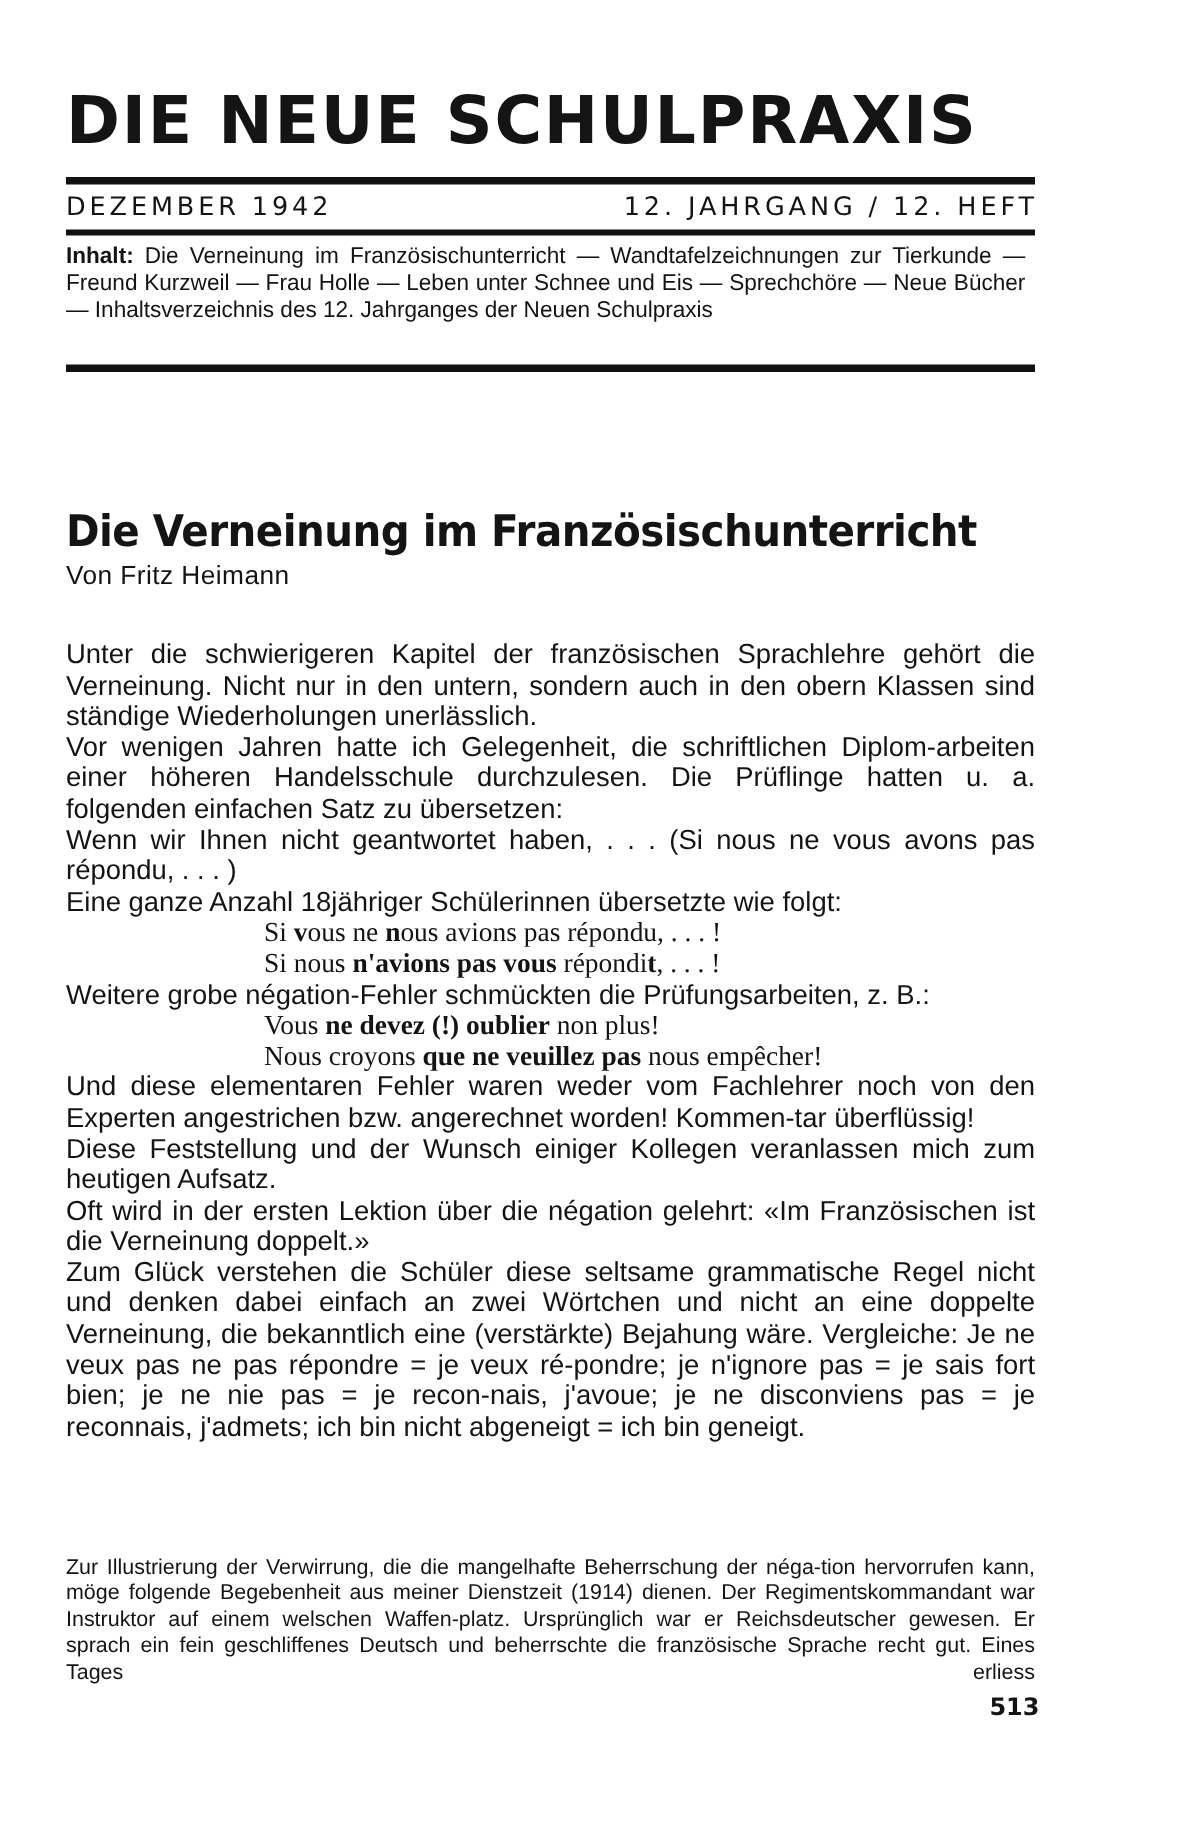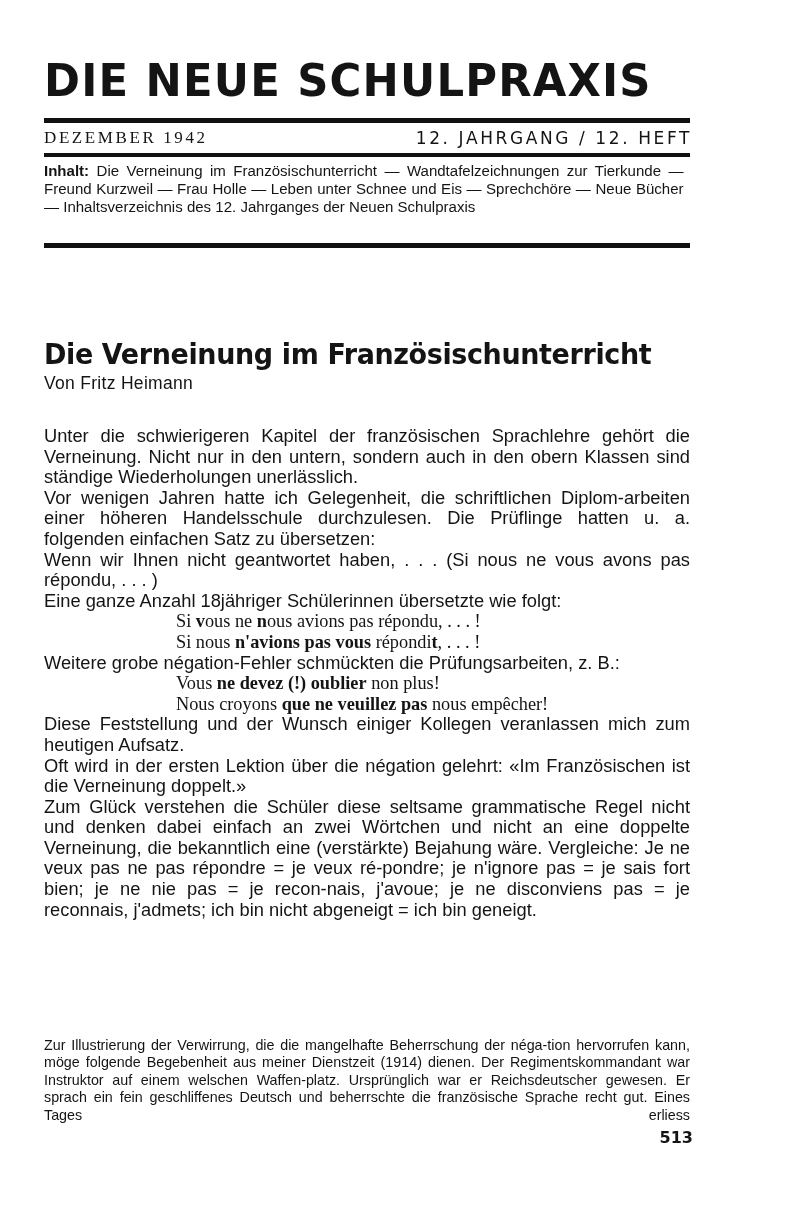--- a/index.html
+++ b/index.html
@@ -49,21 +49,21 @@
       left: 0;
       top: 126px;
       width: 646px;
       height: 24px;
       font-family: "DejaVu Sans", sans-serif;
       font-size: 17px;
       letter-spacing: 2.6px;
       line-height: 24px;
       white-space: nowrap;
     }
-    .issue-date { position: absolute; left: 0; top: 0; font-family: Liberation Serif, serif; }
+    .issue-date { position: absolute; left: 0; top: 0; }
     .issue-volume { position: absolute; right: -2px; top: 0; }
     .contents {
       position: absolute;
       left: 0;
       top: 162px;
       width: 646px;
       font-family: "Liberation Sans", sans-serif;
       font-size: 15.2px;
       line-height: 18px;
       text-align: justify;
@@ -176,20 +176,21 @@
         <p class="example"><span>Si nous </span><span class="b">n'avions pas vous</span><span> répondi</span><span class="b">t</span><span>, . . . !</span></p>
       </div>
 
     <p class="para">Weitere grobe négation-Fehler schmückten die Prüfungsarbeiten, z. B.:</p>
 
     <div>
         <p class="example"><span>Vous </span><span class="b">ne devez (!) oublier</span><span> non plus!</span></p>
         <p class="example"><span>Nous croyons </span><span class="b">que ne veuillez pas</span><span> nous empêcher!</span></p>
       </div>
 
+    <p class="para">Und diese elementaren Fehler waren weder vom Fachlehrer noch von den Experten angestrichen bzw. angerechnet worden! Kommen-tar überflüssig!</p>
     <p class="para">Diese Feststellung und der Wunsch einiger Kollegen veranlassen mich zum heutigen Aufsatz.</p>
     <p class="para">Oft wird in der ersten Lektion über die négation gelehrt: «Im Französischen ist die Verneinung doppelt.»</p>
     <p class="para">Zum Glück verstehen die Schüler diese seltsame grammatische Regel nicht und denken dabei einfach an zwei Wörtchen und nicht an eine doppelte Verneinung, die bekanntlich eine (verstärkte) Bejahung wäre. Vergleiche: Je ne veux pas ne pas répondre = je veux ré-pondre; je n'ignore pas = je sais fort bien; je ne nie pas = je recon-nais, j'avoue; je ne disconviens pas = je reconnais, j'admets; ich bin nicht abgeneigt = ich bin geneigt.</p>
   </div>
 
   <div class="footnote">Zur Illustrierung der Verwirrung, die die mangelhafte Beherrschung der néga-tion hervorrufen kann, möge folgende Begebenheit aus meiner Dienstzeit (1914) dienen. Der Regimentskommandant war Instruktor auf einem welschen Waffen-platz. Ursprünglich war er Reichsdeutscher gewesen. Er sprach ein fein geschliffenes Deutsch und beherrschte die französische Sprache recht gut. Eines Tages erliess</div>
 
   <div class="page-number">513</div>
 
 </div>

